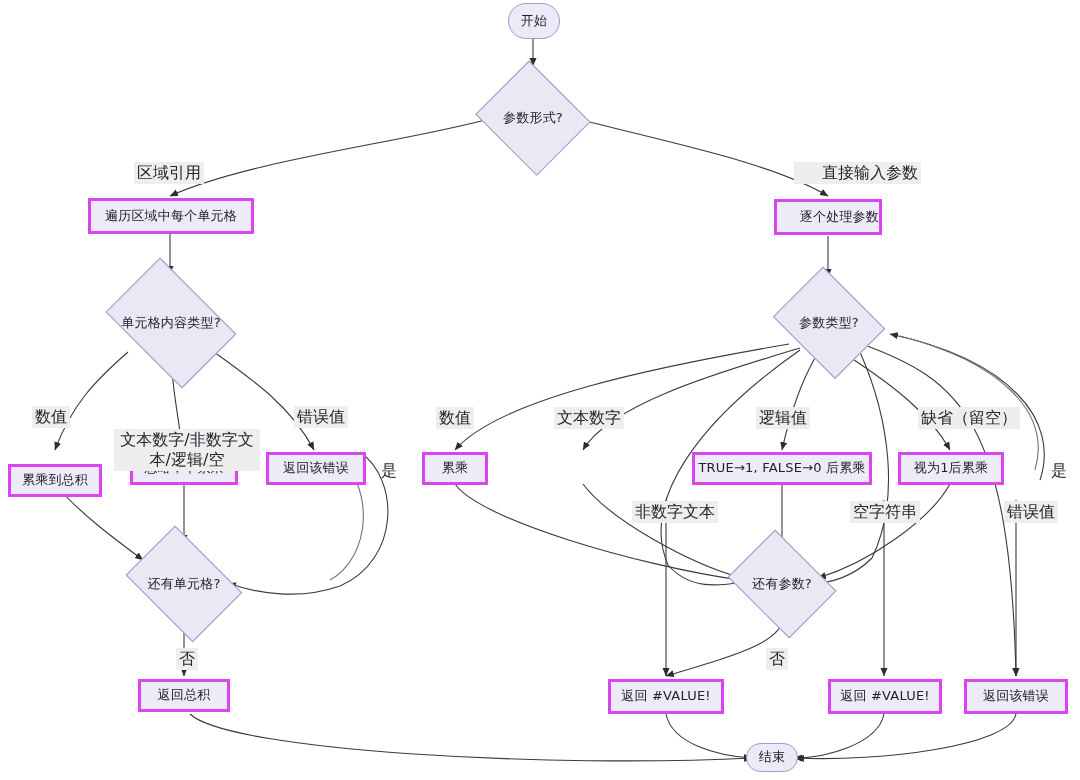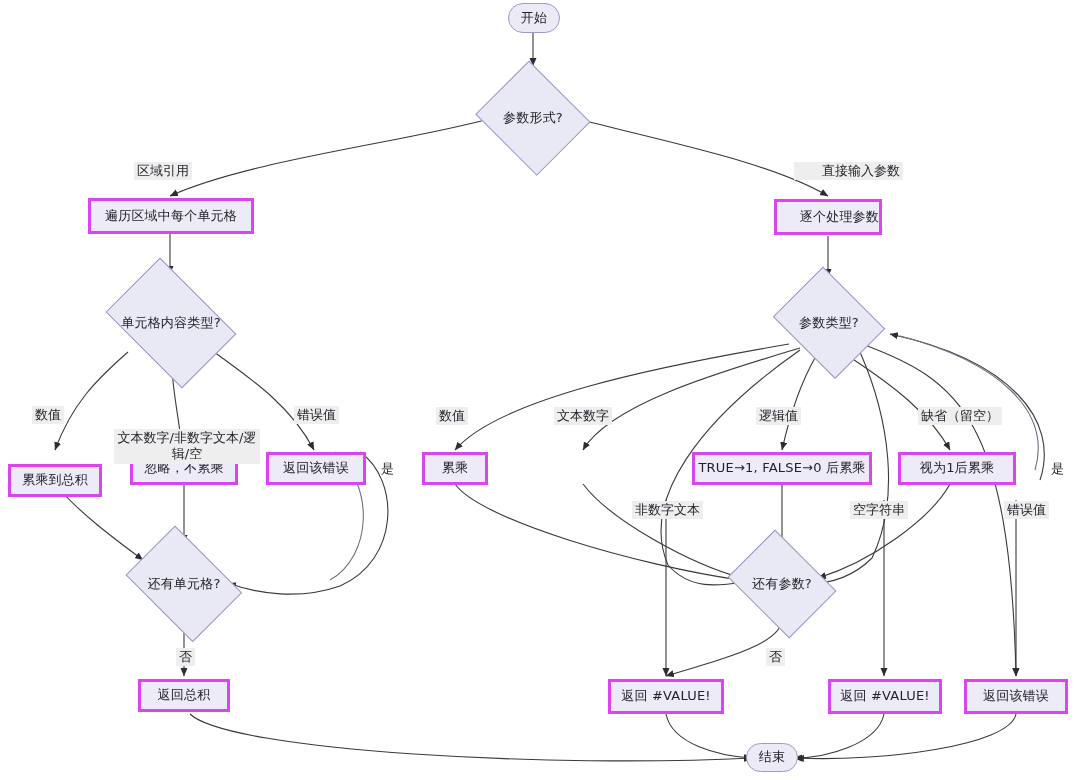--- a/index.html
+++ b/index.html
@@ -53,21 +53,21 @@
     transform:translate(-50%,-50%) rotate(45deg);
     background:#e9e8f5;
     border:1px solid #9a95c4;
   }
   .diamond .dlabel{
     position:relative;
     z-index:2;
   }
   .elabel{
     position:absolute;
-    font-size:13px;
+    font-size:16px;
     color:#24242c;
     background:#eeeeee;
     padding:1px 3px;
     white-space:nowrap;
     line-height:1.25;
     text-align:center;
   }
   .elabel.multi{white-space:normal;}
 </style>
 </head>
@@ -147,21 +147,21 @@
 
       <path d="M1016,714 C1010,746 880,762 796,758"></path>
     </g>
     <g fill="none" stroke="#6f6f86" stroke-width="1.1">
 
       <path d="M335,452 C375,486 372,556 330,580"></path>
       <path d="M1035,470 C1052,412 1000,362 900,336"></path>
     </g>
   </svg>
 
-  <div class="node stadium" style="left:508px;top:3px;width:52px;height:30px;align-items:center;">
+  <div class="node stadium" style="left:508px;top:3px;width:52px;height:36px;align-items:center;">
     <span>开始</span>
   </div>
 
   <div class="node diamond" style="left:473px;top:66px;width:120px;height:104px;">
     <div class="dshape"></div>
     <span class="dlabel">参数形式?</span>
   </div>
 
   <div class="node rect" style="left:88px;top:198px;width:166px;height:36px;">
     <span>遍历区域中每个单元格</span>
@@ -204,21 +204,21 @@
 
   <div class="node rect" style="left:422px;top:452px;width:66px;height:33px;">
     <span>累乘</span>
   </div>
 
 
   <div class="node rect" style="left:692px;top:452px;width:180px;height:33px;">
     <span>TRUE→1, FALSE→0 后累乘</span>
   </div>
 
-  <div class="node rect" style="left:898px;top:452px;width:118px;height:33px;">
+  <div class="node rect" style="left:898px;top:452px;width:106px;height:33px;">
     <span>视为1后累乘</span>
   </div>
 
   <div class="node diamond" style="left:722px;top:538px;width:120px;height:92px;">
     <div class="dshape"></div>
     <span class="dlabel">还有参数?</span>
   </div>
 
   <div class="node rect" style="left:608px;top:679px;width:116px;height:35px;">
     <span>返回 #VALUE!</span>

